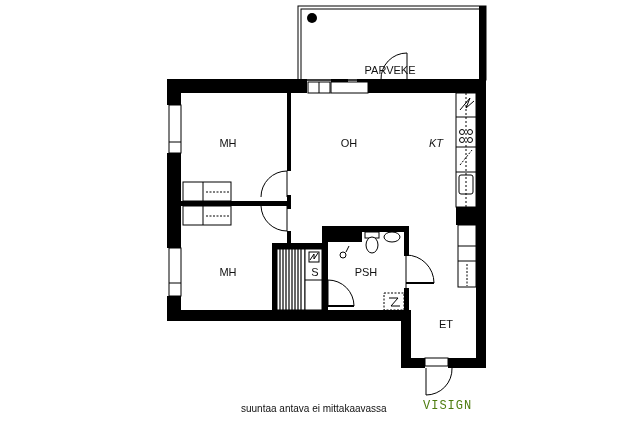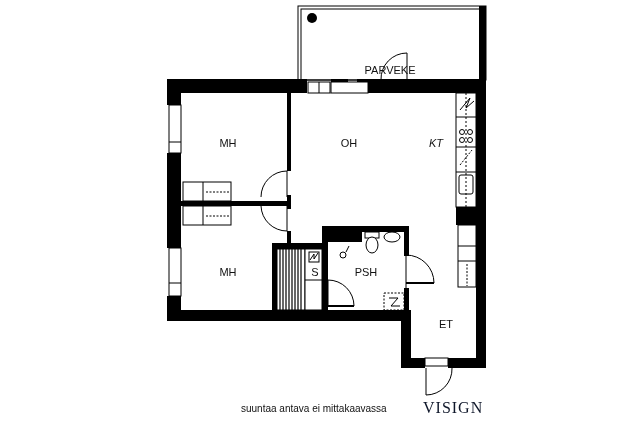--- a/index.html
+++ b/index.html
@@ -1,20 +1,20 @@
 <!DOCTYPE html>
 <html><head>
 <meta charset="utf-8">
 <style>
   html, body { margin:0; padding:0; background:#fff; }
   body { width:640px; height:427px; position:relative; overflow:hidden; font-family:"Liberation Sans", sans-serif; }
   svg { position:absolute; left:0; top:0; }
   .lbl { position:absolute; font-size:11px; color:#111; font-family:"Liberation Sans", sans-serif; transform:translate(-50%,-50%); white-space:nowrap; }
   .note { position:absolute; left:241px; top:403px; font-size:10px; color:#111; font-family:"Liberation Sans", sans-serif; }
-  .wm { position:absolute; left:423px; top:399px; font-size:16px; letter-spacing:1px; color:#0f172a; font-family:Liberation Serif, serif; }
+  .wm { position:absolute; left:423px; top:399px; font-size:12px; letter-spacing:1px; color:#4d7c0f; font-family:Liberation Mono, monospace; }
 </style>
 </head>
 <body>
 
 <svg width="640" height="427" viewBox="0 0 640 427">
 
   <g>
     <rect x="298" y="6" width="188" height="74" fill="none" stroke="#000" stroke-width="1"></rect>
     <rect x="301" y="9" width="182" height="71" fill="none" stroke="#000" stroke-width="1"></rect>
     <rect x="479" y="6" width="7" height="74" fill="#000"></rect>

